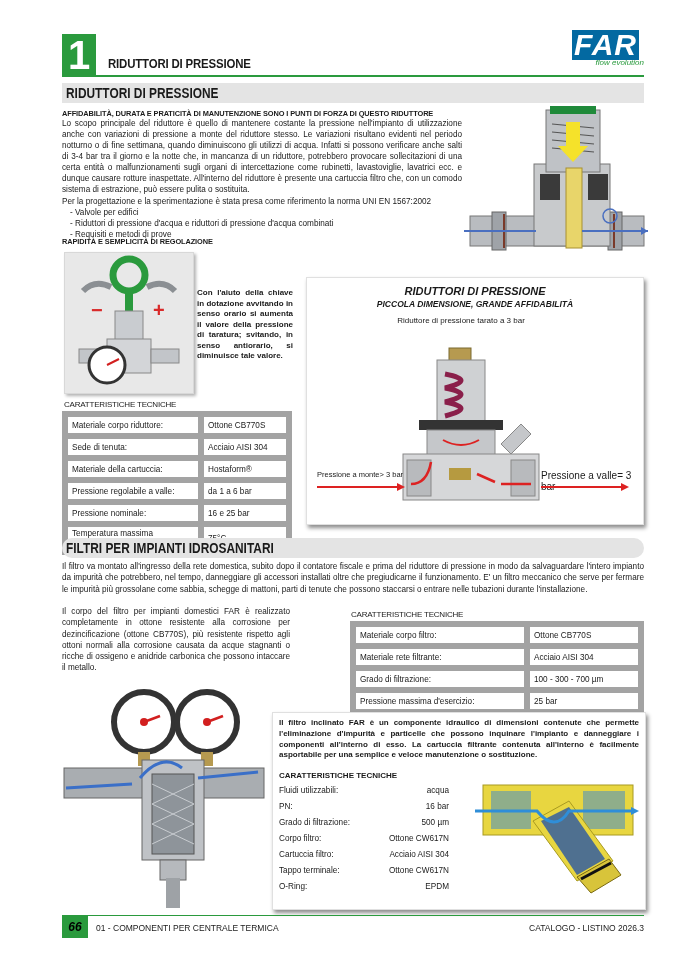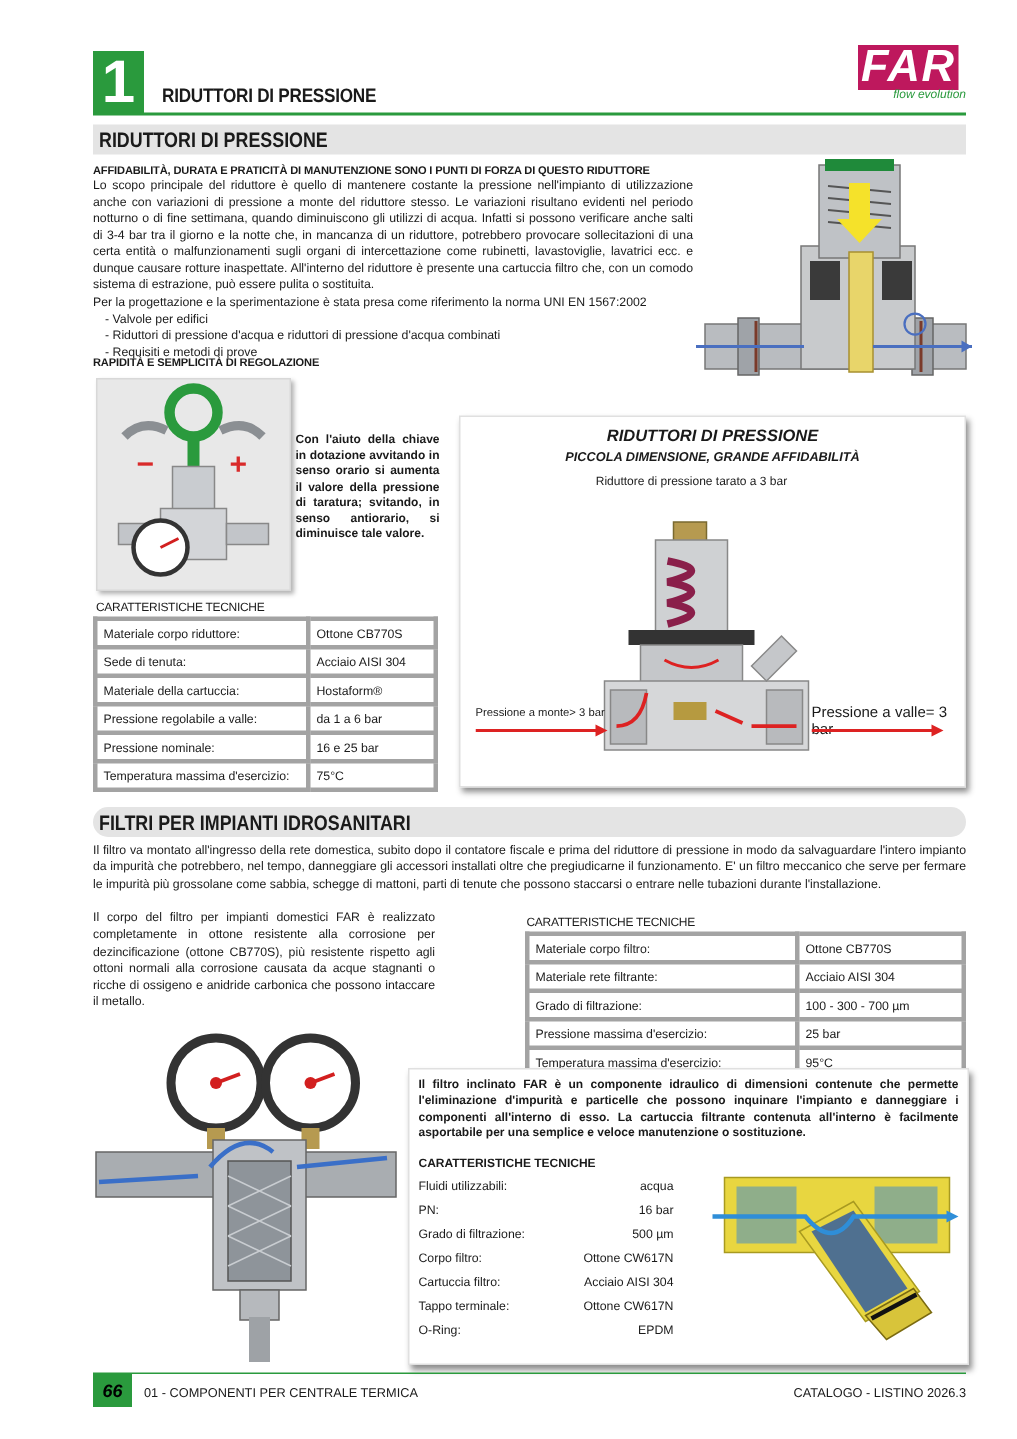--- a/index.html
+++ b/index.html
@@ -10,38 +10,38 @@
   
   .chap-box { left:62px; top:34px; width:34px; height:42px; background:#2a9a3d;
               color:#fff; font-weight:bold; font-size:40px; line-height:42px; text-align:center;
               font-family:"Liberation Sans Narrow","Liberation Sans", sans-serif; }
   .chap-title { left:108px; top:56px; font-size:13px; font-weight:bold; letter-spacing:-0.2px;
                 font-family:"Liberation Sans", sans-serif; transform:scaleX(0.88); transform-origin:left; }
   .header-rule { left:62px; top:75px; width:582px; height:2px; background:#2a9a3d; }
   .logo { left:572px; top:30px; width:72px; height:40px; }
   .logo .far { font-style:italic; font-weight:bold; font-size:30px; color:#fff;
                -webkit-text-stroke:1.5px #2a9a3d; letter-spacing:1px; line-height:30px; }
-  .logo .far span { display:inline-block; background:#be185d; color:#fff; padding:0 2px; -webkit-text-stroke:0; }
+  .logo .far span { display:inline-block; background:#0369a1; color:#fff; padding:0 2px; -webkit-text-stroke:0; }
   .logo .tag { font-style:italic; font-size:8px; color:#2a9a3d; text-align:right; margin-top:-2px; }
 
   
   .section-bar { left:62px; width:582px; height:20px; background:#e4e4e4; }
   .section-bar span { position:absolute; left:4px; top:2px; font-weight:bold; font-size:14px;
                       transform:scaleX(0.85); transform-origin:left; white-space:nowrap; }
 
   .p { font-size:8.2px; line-height:11px; text-align:justify; }
   .bold-cap { font-size:7.4px; font-weight:bold; letter-spacing:-0.1px; }
   .list-item { font-size:8.2px; line-height:11px; padding-left:8px; }
 
   
   .img-box { border:1px solid #d8d8d8; background:#f4f4f4; }
   .shadowbox { background:#fff; box-shadow:2px 3px 4px rgba(0,0,0,0.45); border:1px solid #e0e0e0; }
 
   table.spec { border-collapse:collapse; font-size:8.2px; }
-  table.spec td { border:3px solid #a3a3a3; padding:2px 4px; height:12px; }
+  table.spec td { border:6px solid #a3a3a3; padding:2px 4px; height:12px; }
   .tbl-caption { font-size:8px; letter-spacing:-0.2px; }
 
   .kv-row { display:flex; justify-content:space-between; font-size:8.2px; height:16px; line-height:16px; }
 
   .footer-rule { left:62px; top:915px; width:582px; height:1px; background:#2a9a3d; }
   .page-num { left:62px; top:916px; width:26px; height:22px; background:#2a9a3d; color:#000000;
               font-weight:bold; font-style:italic; font-size:12px; line-height:22px; text-align:center; }
   .footer-left { left:96px; top:923px; font-size:8.5px; }
   .footer-right { right:34px; top:923px; font-size:8.5px; }
 </style>

